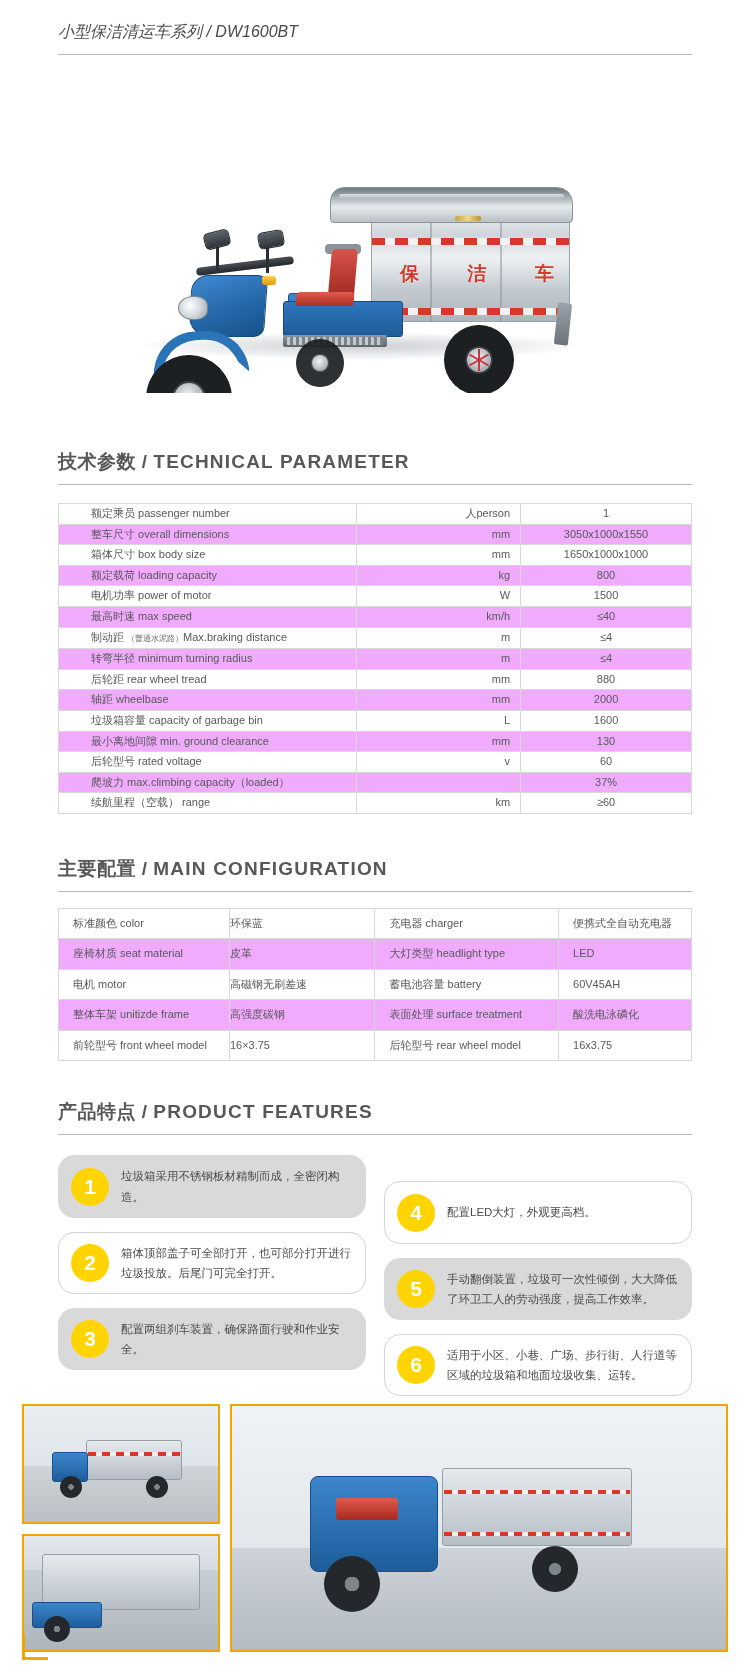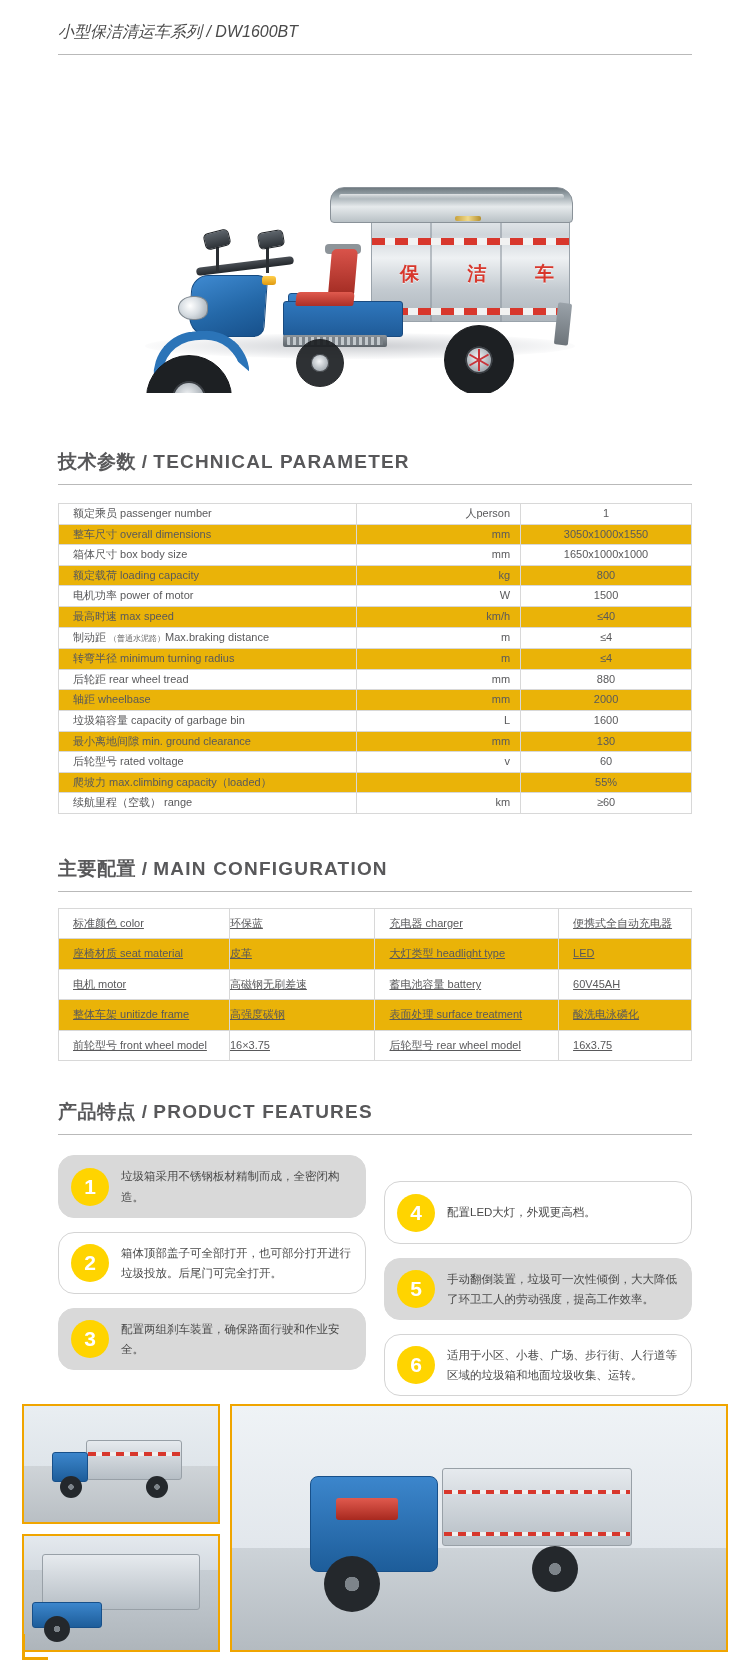--- a/index.html
+++ b/index.html
@@ -246,31 +246,31 @@
   }
   .tbl td {
     border: 1px solid #d8d8d8;
     padding: 0 10px;
     height: 19.6px;
     line-height: 19.6px;
     white-space: nowrap;
     overflow: hidden;
   }
   .tbl tr.odd  td { background: #ffffff; }
-  .tbl tr.even td { background: #eab308; }
-
-  
-  #tbl-technical .c-name { width: 47%; text-align: left; padding-left: 14px; }
+  .tbl tr.even td { background: #f0abfc; }
+
+  
+  #tbl-technical .c-name { width: 47%; text-align: left; padding-left: 32px; }
   #tbl-technical .c-unit { width: 26%; text-align: right; }
   #tbl-technical .c-val  { width: 27%; text-align: center; }
   #tbl-technical .sub { font-size: 8px; color: #6a6a6a; }
 
   
   #tbl-config { margin-top: 16px; font-size: 11px; }
-  #tbl-config td { height: 29.5px; line-height: 29.5px; text-decoration: underline; }
+  #tbl-config td { height: 29.5px; line-height: 29.5px; }
   #tbl-config .k1 { width: 27%; padding-left: 14px; }
   #tbl-config .v1 { width: 23%; padding-left: 0; }
   #tbl-config .k2 { width: 29%; padding-left: 14px; }
   #tbl-config .v2 { width: 21%; padding-left: 14px; }
 
   
   #technical-section { padding-top: 56px; }
   #config-section    { padding-top: 42px; }
   #features-section  { padding-top: 38px; }
 
@@ -493,21 +493,21 @@
             <td class="c-val">130</td>
           </tr>
           <tr class="odd">
             <td class="c-name"><span>后轮型号</span> <span>rated voltage</span></td>
             <td class="c-unit">v</td>
             <td class="c-val">60</td>
           </tr>
           <tr class="even">
             <td class="c-name"><span>爬坡力</span> <span>max.climbing capacity（loaded）</span></td>
             <td class="c-unit"></td>
-            <td class="c-val">55%</td>
+            <td class="c-val">37%</td>
           </tr>
           <tr class="odd">
             <td class="c-name"><span>续航里程（空载）</span> <span>range</span></td>
             <td class="c-unit">km</td>
             <td class="c-val">≥60</td>
           </tr>
         </tbody>
     </table>
   </div>
 

